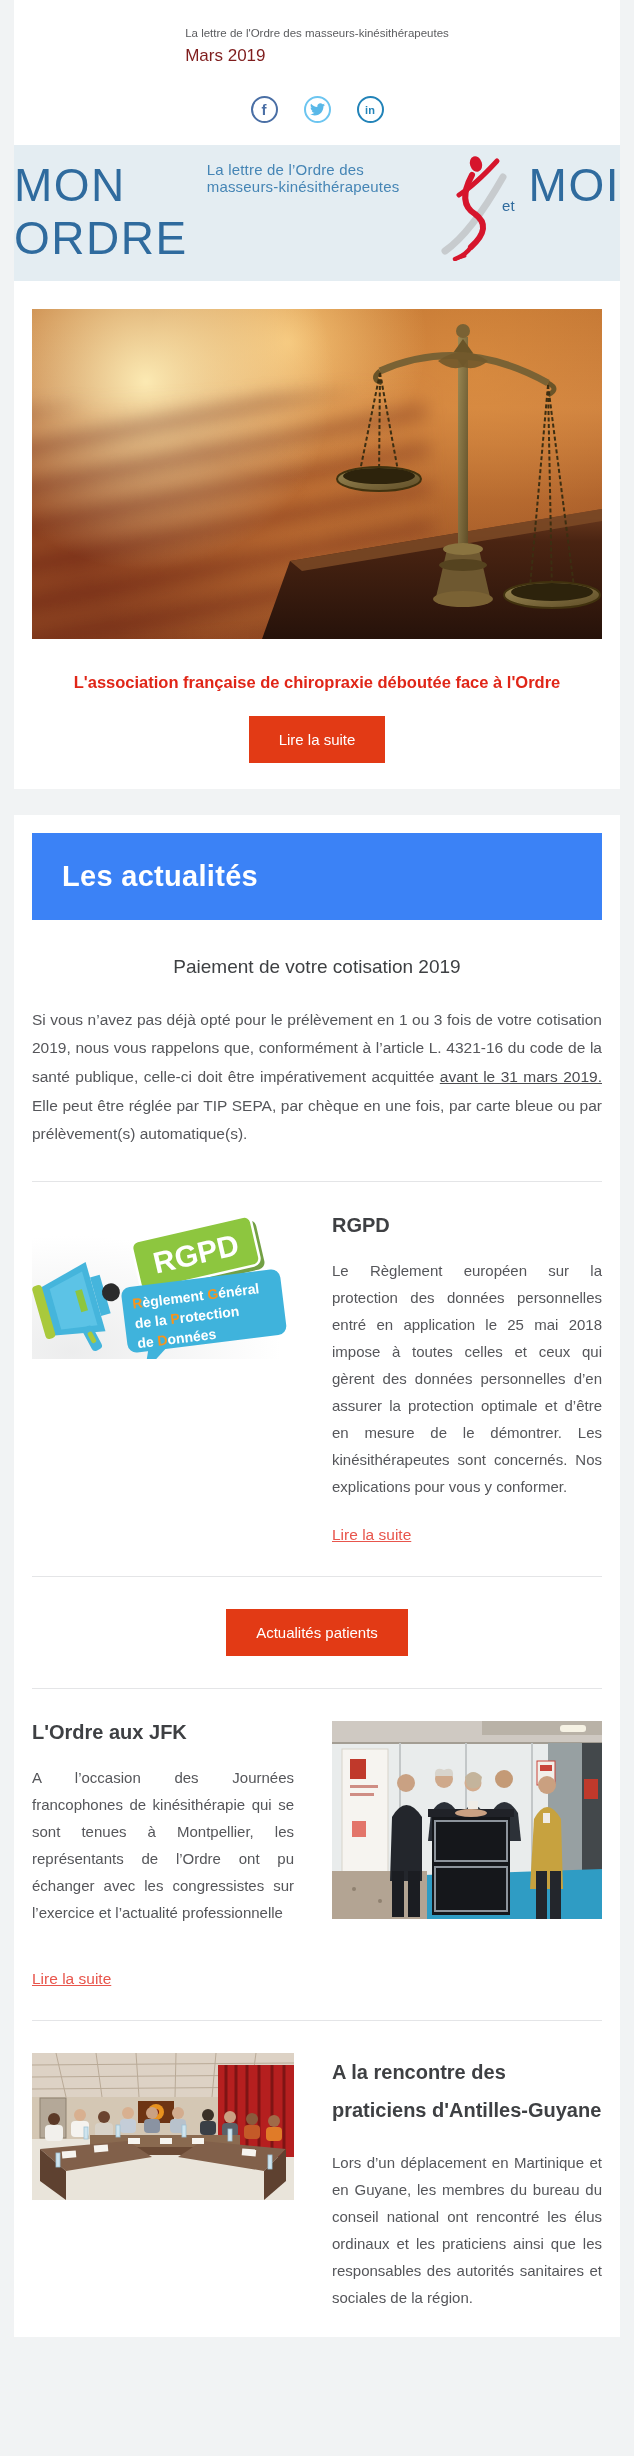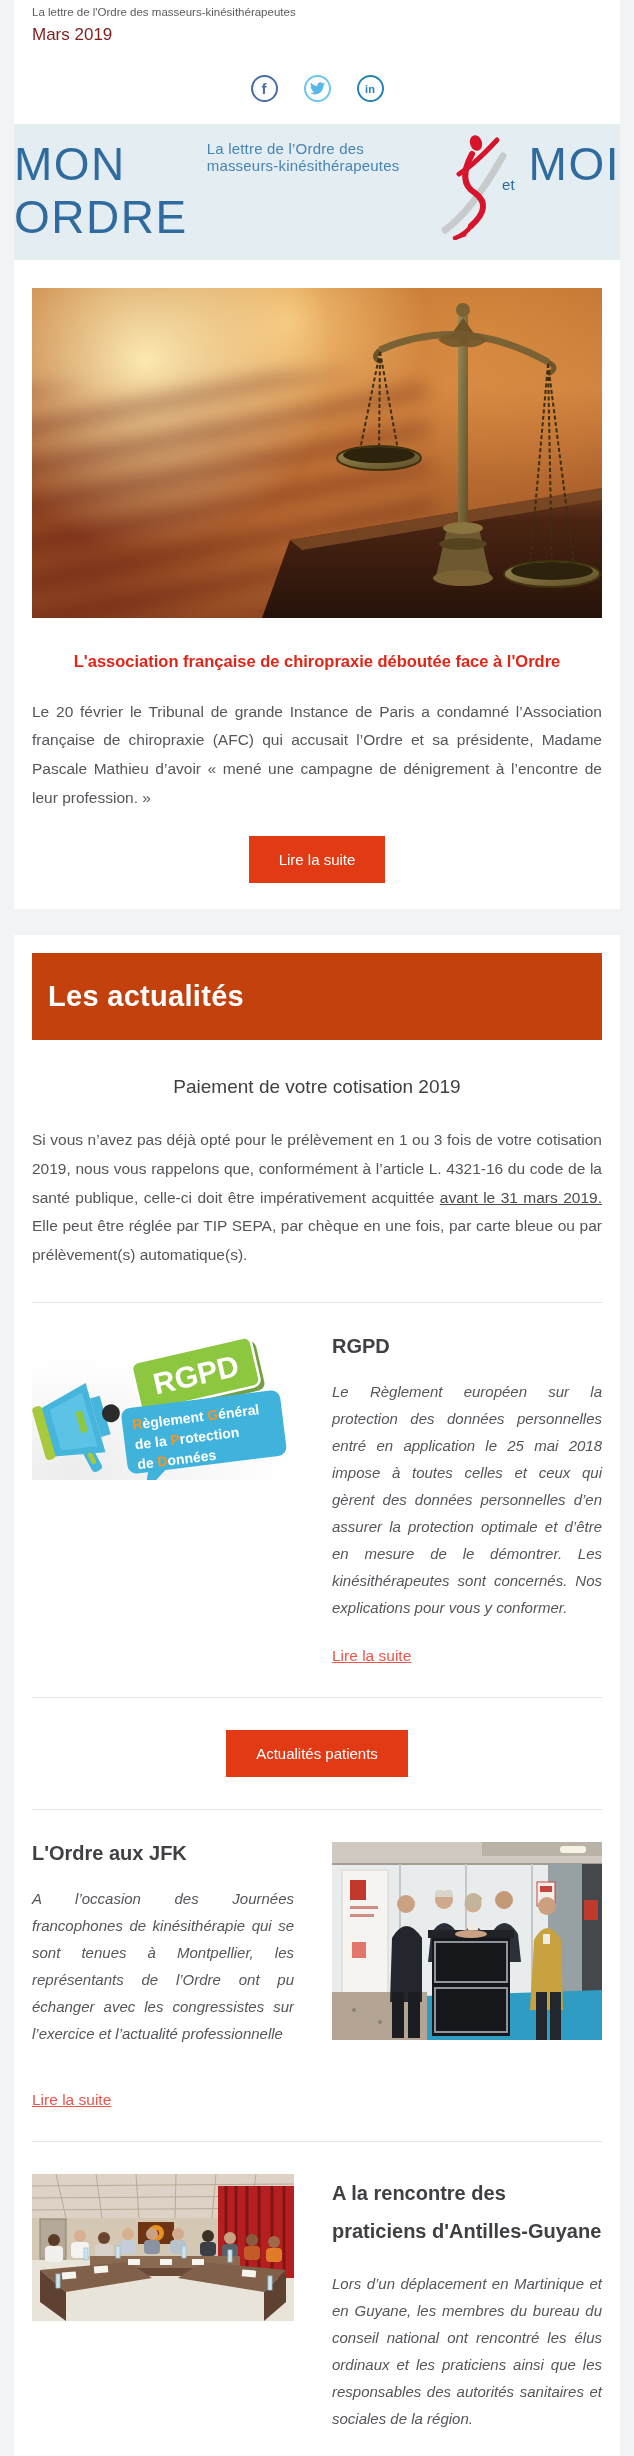--- a/index.html
+++ b/index.html
@@ -5,21 +5,21 @@
   html,body{margin:0;padding:0;}
   body{
     width:634px;min-height:2456px;background:#f1f3f4;
     font-family:"Liberation Sans","DejaVu Sans",sans-serif;
     color:#56575b;-webkit-font-smoothing:antialiased;overflow-x:hidden;
   }
   .page{width:606px;margin:0 auto;}
   .card{background:#ffffff;}
 
   
-  .preheader{display:flex;justify-content:space-between;padding:6px 18px 0;}
+  .preheader{display:flex;justify-content:center;padding:27px 18px 0;}
   .ph-title{font-size:11.5px;color:#5b5c5f;}
   .ph-date{font-size:17px;color:#7f1d1d;margin-top:7px;}
   .ph-right{text-align:right;}
   .ph-note{font-size:11.5px;color:#5b5c5f;}
   .ph-link{display:inline-block;font-size:11.5px;color:#2d9daa;text-decoration:underline;margin-top:8px;cursor:pointer;}
 
   
   .social-row{display:flex;justify-content:center;gap:26px;margin:30px 0 22px;}
   .s-ic{width:27px;height:27px;border-radius:50%;display:flex;align-items:center;justify-content:center;box-sizing:border-box;cursor:pointer;background:#fff;}
   .s-fb{border:2px solid #4a6fa5;color:#4a6fa5;font-weight:bold;font-size:15px;}
@@ -53,31 +53,31 @@
 
   
   .headline{margin:34px 18px 0;text-align:center;font-size:16.5px;font-weight:bold;color:#e02618;}
   .lead-body{margin:27px 18px 0;font-size:15.5px;line-height:1.85;text-align:justify;color:#55565a;}
   .btn-wrap{text-align:center;margin-top:24px;padding-bottom:26px;}
   .btn{display:inline-block;background:#e23a15;color:#ffffff;font-size:15px;padding:15px 30px;text-decoration:none;cursor:pointer;}
   .gap{height:26px;}
 
   
   .card-news{padding:18px 18px 26px;}
-  .banner{background:#c2410c;color:#ffffff;font-size:29px;font-weight:bold;padding:27px 0 27px 16px;letter-spacing:.3px;}
+  .banner{background:#3b82f6;color:#ffffff;font-size:29px;font-weight:bold;padding:27px 0 27px 30px;letter-spacing:.3px;}
   .h-center{margin:36px 0 0;text-align:center;font-size:19px;font-weight:normal;color:#3e4043;}
   .cotisation{margin:28px 0 0;font-size:15.5px;line-height:1.85;text-align:justify;color:#55565a;}
   .emph{font-weight:normal;text-decoration:underline;color:#4a4b4f;}
   hr.div{border:none;border-top:1px solid #e4e5e7;margin:32px 0;}
 
   .row{display:flex;gap:38px;}
   .col-img{flex:0 0 262px;}
   .col-txt{flex:1;min-width:0;}
   .sec-title{font-size:20px;font-weight:bold;color:#3e4043;margin:0 0 20px;}
-  .sec-body{font-size:15px;line-height:1.8;text-align:justify;color:#55565a;margin:0;font-style:italic;}
+  .sec-body{font-size:15px;line-height:1.8;text-align:justify;color:#55565a;margin:0;}
   .readmore{display:inline-block;margin-top:26px;font-size:15.5px;color:#e8554c;text-decoration:underline;cursor:pointer;}
   .art{display:block;width:100%;height:auto;}
 
   .patients-title{font-size:20.5px;font-weight:bold;color:#3e4043;line-height:1.8;margin:2px 0 26px;}
   .btn-center{text-align:center;margin:0;}
 
   .jfk-img{flex:0 0 270px;}
   .mt-huge{margin-top:44px;}
   .two-line{line-height:1.9;margin-bottom:20px;}
 </style>
@@ -159,21 +159,20 @@
         <ellipse cx="290" cy="286" rx="48" ry="13" fill="url(#brass)" stroke="#41320f" stroke-width="2"></ellipse>
         <ellipse cx="290" cy="283" rx="41" ry="9" fill="#2d230c"></ellipse>
         <path d="M186,236 h30 l12,52 h-54 Z" fill="#6e5830"></path>
         <ellipse cx="201" cy="240" rx="20" ry="6" fill="#8a7440"></ellipse>
         <ellipse cx="201" cy="256" rx="24" ry="6" fill="#55431f"></ellipse>
         <ellipse cx="201" cy="290" rx="30" ry="8" fill="#7a6234"></ellipse>
       </svg>
     </div>
 
     <h2 class="headline">L'association française de chiropraxie déboutée face à l'Ordre</h2>
-    <p class="lead-body">Le 20 février le Tribunal de grande Instance de Paris a condamné l’Association française de chiropraxie (AFC) qui accusait l’Ordre et sa présidente, Madame Pascale Mathieu d’avoir « mené une campagne de dénigrement à l’encontre de leur profession. »</p>
     <div class="btn-wrap">
       <a class="btn">Lire la suite</a>
     </div>
   </div>
 
   <div class="gap"></div>
 
   <div class="card card-news">
 
     <div class="banner">Les actualités</div>

